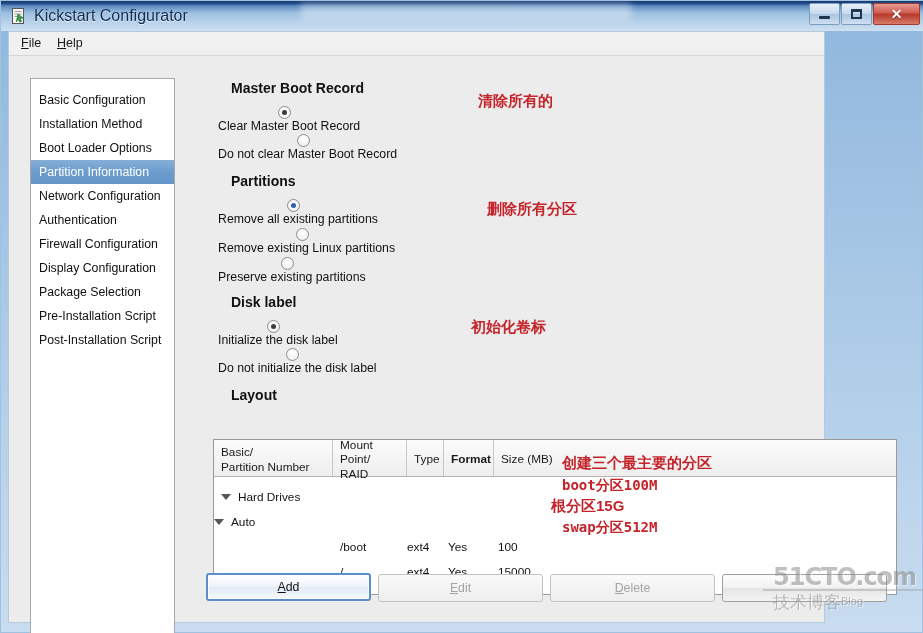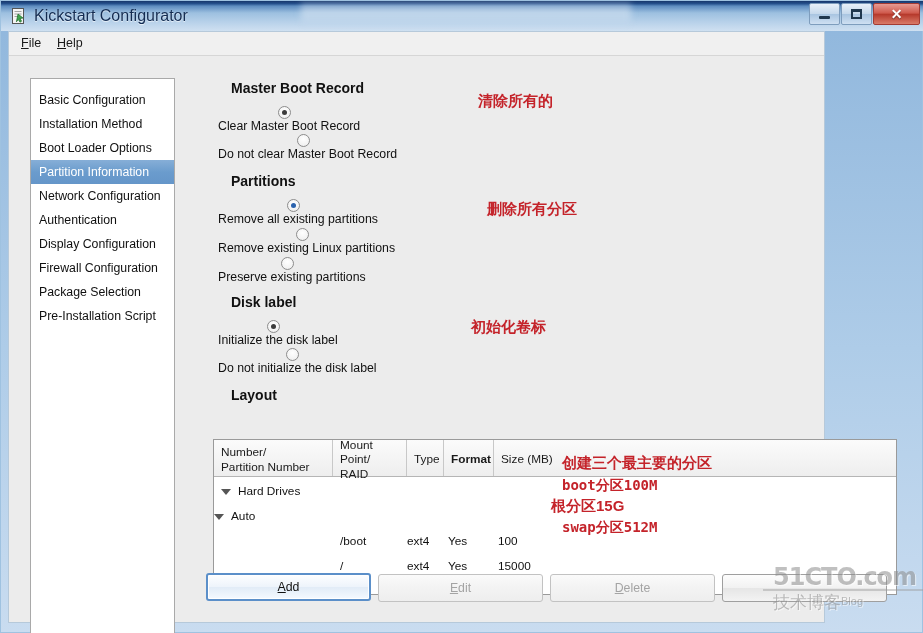--- a/index.html
+++ b/index.html
@@ -155,21 +155,21 @@
   }
   .th {
     font-size: 11.8px; color: #1a1a1a;
     padding: 3px 6px 0 7px;
     box-sizing: border-box;
     border-right: 1px solid #c8c8c8;
     line-height: 14.5px;
     display: flex; flex-direction: column; justify-content: center;
   }
   .th.last { border-right: none; flex: 1; }
-  .trow { display: flex; height: 25px; }
+  .trow { display: flex; height: 25px; align-items: center; }
   .td { font-size: 11.8px; color: #111; box-sizing: border-box; }
   .tri {
     display: inline-block; width: 0; height: 0;
     border-left: 5px solid transparent;
     border-right: 5px solid transparent;
     border-top: 6px solid #555;
     margin-right: 7px; vertical-align: middle;
   }
 
   
@@ -254,24 +254,25 @@
         <div class="menu-item" style="left:48px;"><span class="u">H</span>elp</div>
       </div>
 
       <div class="sidebar">
         <div class="side-item first">Basic Configuration</div>
         <div class="side-item">Installation Method</div>
         <div class="side-item">Boot Loader Options</div>
         <div class="side-item selected">Partition Information</div>
         <div class="side-item">Network Configuration</div>
         <div class="side-item">Authentication</div>
+        <div class="side-item">Firewall Configuration</div>
         <div class="side-item">Display Configuration</div>
-        <div class="side-item">Firewall Configuration</div>
         <div class="side-item">Package Selection</div>
         <div class="side-item">Pre-Installation Script</div>
+        <div class="side-item">Post-Installation Script</div>
       </div>
 
       <div class="group-title" style="left:189px; top:48px;">Master Boot Record</div>
       <div class="radio-row" style="left:200px; top:74px;">
         <span class="radio checked"></span>
         <span class="radio-label">Clear Master Boot Record</span>
       </div>
       <div class="radio-row" style="left:200px; top:102px;">
         <span class="radio"></span>
         <span class="radio-label">Do not clear Master Boot Record</span>
@@ -299,21 +300,21 @@
       <div class="radio-row" style="left:200px; top:316px;">
         <span class="radio"></span>
         <span class="radio-label">Do not initialize the disk label</span>
       </div>
 
       <div class="group-title" style="left:189px; top:355px;">Layout</div>
 
       <div class="table-box">
         <div class="thead">
           <div class="th" style="width:119px;">
-            <span>Number/</span>
+            <span>Basic/</span>
             <span>Partition Number</span>
           </div>
           <div class="th" style="width:74px;">
             <span>Mount Point/</span>
             <span>RAID</span>
           </div>
           <div class="th" style="width:37px;">
             <span>Type</span>
           </div>
           <div class="th" style="width:50px;font-weight:bold;">

